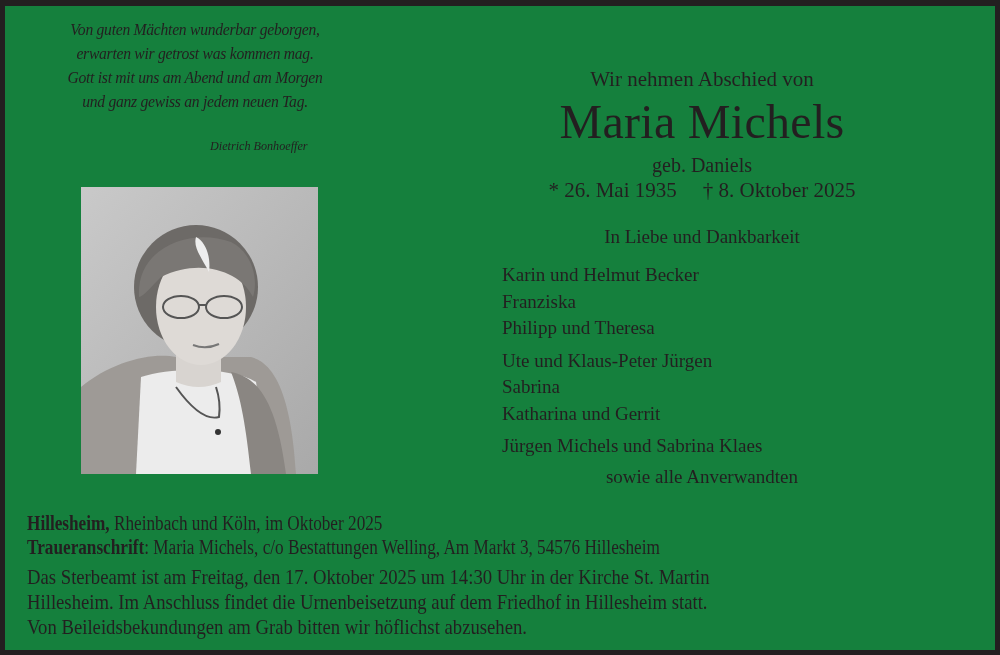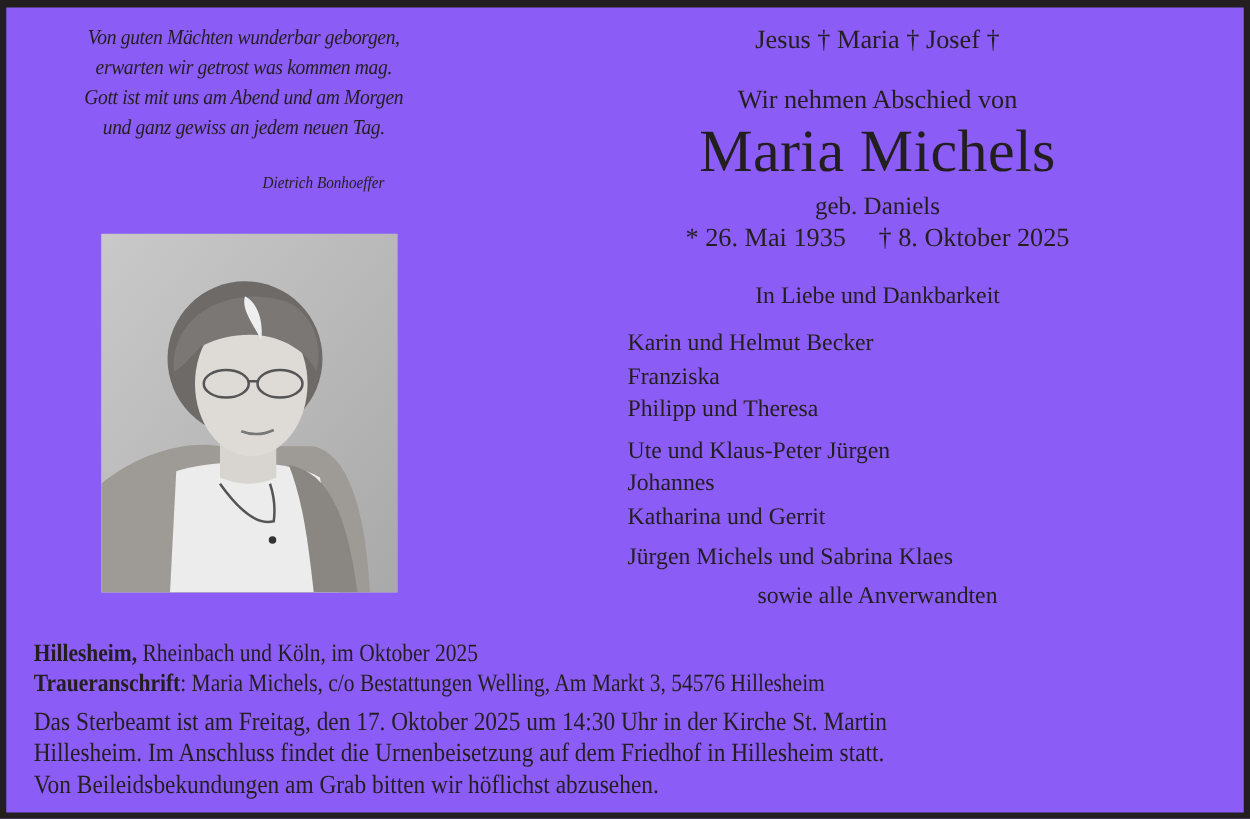--- a/index.html
+++ b/index.html
@@ -3,21 +3,21 @@
 <meta charset="utf-8">
 <style>
   html, body { margin: 0; padding: 0; }
   body { width: 1000px; height: 655px; background: #ffffff; overflow: hidden; }
   .frame {
     position: absolute; left: 0; top: 0;
     width: 1000px; height: 655px;
     box-sizing: border-box;
     border: 5px solid #231f20;
     border-top-width: 6px;
-    background: #8b5cf6;
+    background: #15803d;
     color: #231f20;
     font-family: "Liberation Serif", "DejaVu Serif", serif;
   }
   .abs { position: absolute; }
   .quote {
     left: 20px; top: 12px; width: 340px;
     text-align: center;
     font-style: italic;
     font-size: 17px;
     line-height: 24px;
@@ -100,39 +100,38 @@
       <path d="M115 50 C 125 55, 130 70, 128 85 C 120 70, 112 60, 115 50 Z" fill="#eeeeee"></path>
 
       <ellipse cx="100" cy="120" rx="18" ry="11" fill="none" stroke="#555" stroke-width="2"></ellipse>
       <ellipse cx="143" cy="120" rx="18" ry="11" fill="none" stroke="#555" stroke-width="2"></ellipse>
       <line x1="118" y1="118" x2="125" y2="118" stroke="#555" stroke-width="2"></line>
 
       <path d="M112 158 Q 125 163 138 157" fill="none" stroke="#777" stroke-width="2"></path>
     </svg>
   </div>
 
-  <div class="center-line t-jesus">Jesus † Maria † Josef †</div>
   <div class="center-line t-abschied">Wir nehmen Abschied von</div>
   <div class="center-line t-geb">geb. Daniels</div>
   <div class="center-line t-name">Maria Michels</div>
   <div class="center-line t-dates">
     <span>* 26. Mai 1935</span><span class="gap"></span><span>† 8. Oktober 2025</span>
   </div>
 
   <div class="center-line t-liebe">In Liebe und Dankbarkeit</div>
 
   <div class="mourners">
     <div class="grp">
       <span class="m">Karin und Helmut Becker</span>
       <span class="m">Franziska</span>
       <span class="m">Philipp und Theresa</span>
     </div>
     <div class="grp">
       <span class="m">Ute und Klaus-Peter Jürgen</span>
-      <span class="m">Johannes</span>
+      <span class="m">Sabrina</span>
       <span class="m">Katharina und Gerrit</span>
     </div>
     <div class="grp">
       <span class="m">Jürgen Michels und Sabrina Klaes</span>
     </div>
   </div>
   <div class="center-line t-sowie">sowie alle Anverwandten</div>
 
   <div class="abs footer">
     <span class="row r1"><b>Hillesheim,</b><span> Rheinbach und Köln, im Oktober 2025</span></span>

